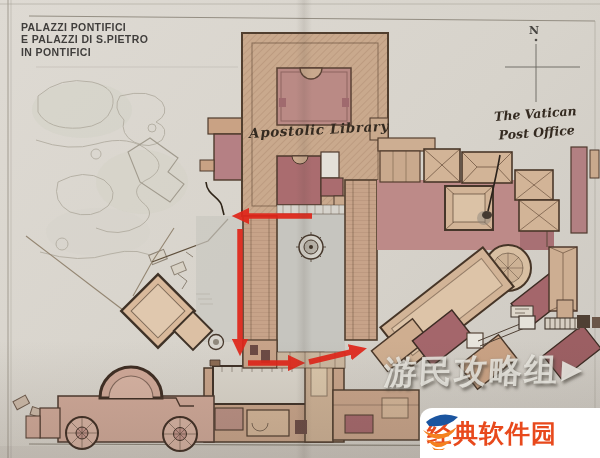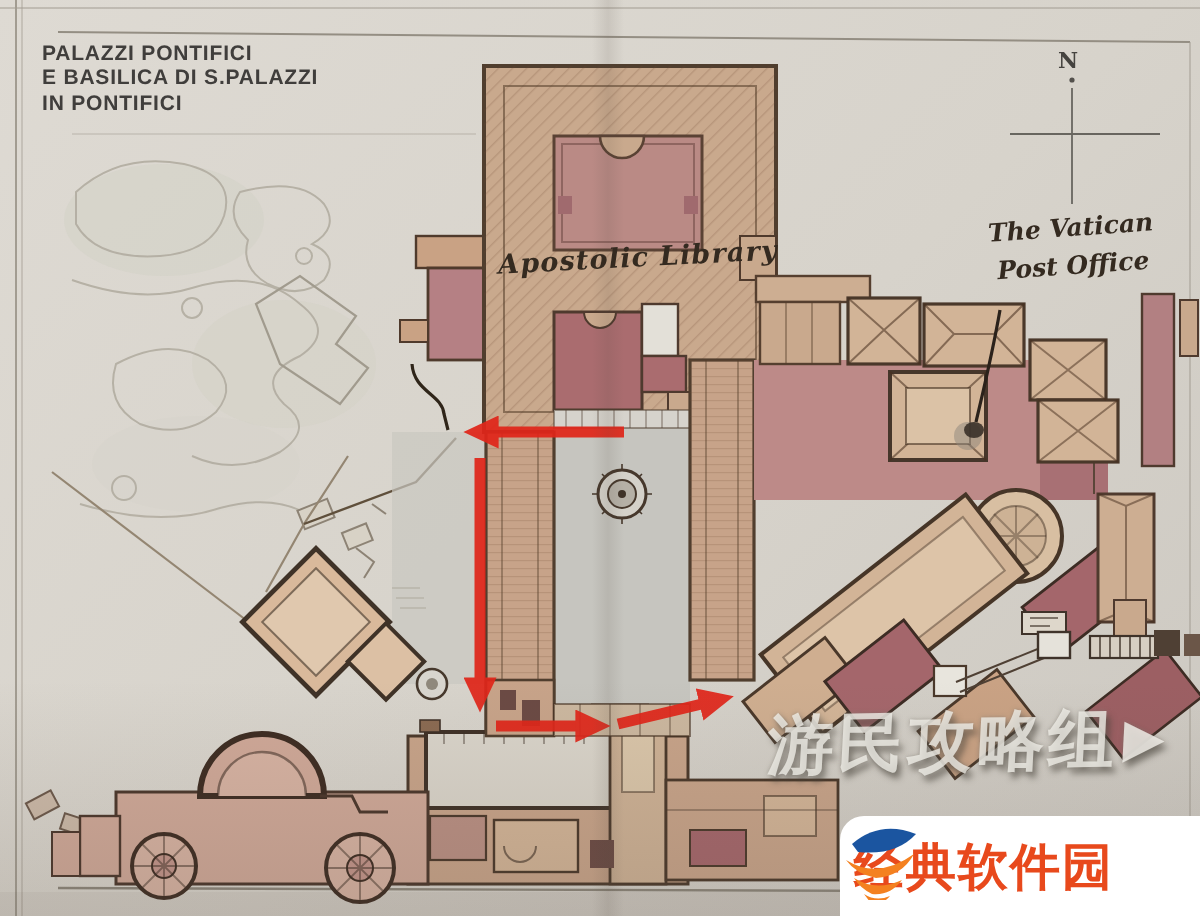--- a/index.html
+++ b/index.html
@@ -308,21 +308,21 @@
     <path d="M248,363 H291" marker-end="url(#ah)"></path>
     <path d="M309,362 L353,351.5" marker-end="url(#ah)"></path>
   </g>
 
   <rect x="296" width="16" height="458" fill="url(#foldG)"></rect>
   <rect y="340" width="600" height="118" fill="url(#vigG)"></rect>
 </svg>
 
 <div class="map-title">
   <div>PALAZZI PONTIFICI</div>
-  <div>E BASILICA DI S.PALAZZI</div>
+  <div>E PALAZZI DI S.PIETRO</div>
   <div>IN PONTIFICI</div>
 </div>
 
 <div class="compass-n">N</div>
 
 <div class="lbl-library">Apostolic Library</div>
 
 <div class="lbl-post">
   <div>The Vatican</div>
   <div>Post Office</div>

